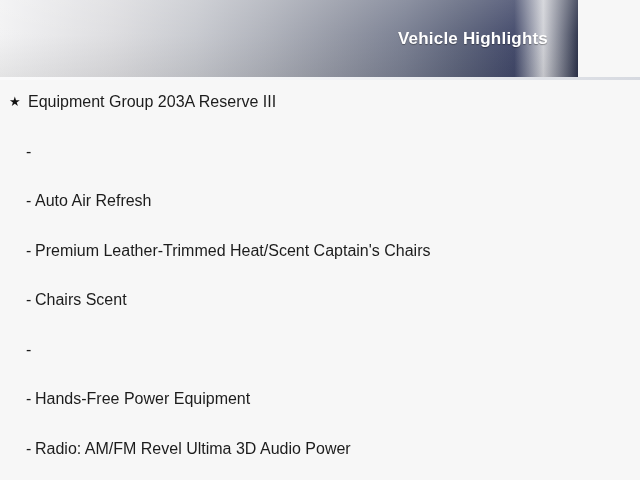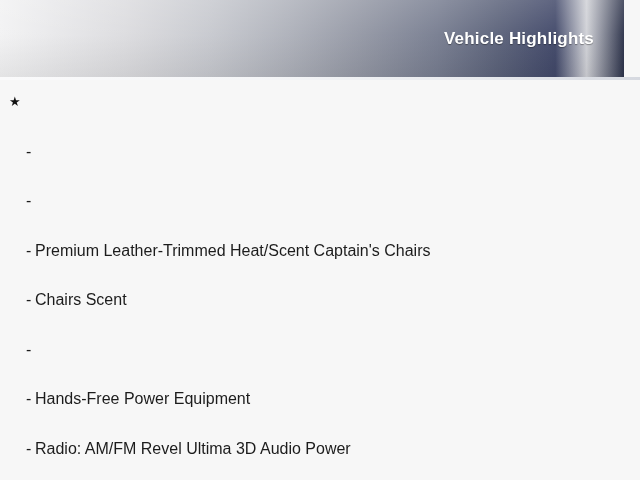--- a/index.html
+++ b/index.html
@@ -21,21 +21,21 @@
     position: relative;
     width: 640px;
     height: 480px;
     background: #f7f7f7;
     overflow: hidden;
   }
 
   
   .header {
     position: relative;
-    width: 624px;
+    width: 578px;
     height: 77px;
     background:
       linear-gradient(to bottom,
         rgba(255,255,255,0.16) 0%,
         rgba(255,255,255,0.04) 45%,
         rgba(0,0,0,0.06) 100%),
       linear-gradient(to right,
         #f2f2f3 0%,
         #e9e9eb 8%,
         #dcdcdf 20%,
@@ -131,26 +131,28 @@
 
   <div class="header">
     <div class="header-title">Vehicle Highlights</div>
   </div>
   <div class="header-underline"></div>
 
   <div class="highlights">
 
   <div class="hl-row level-0">
         <span class="bullet-star">★</span>
+        <span class="hl-label">Equipment Group 203A Reserve III</span>
       </div>
       <div class="hl-row level-1">
         <span class="bullet-dash">-</span>
       </div>
       <div class="hl-row level-1">
         <span class="bullet-dash">-</span>
+        <span class="hl-label">Auto Air Refresh</span>
       </div>
       <div class="hl-row level-1">
         <span class="bullet-dash">-</span>
         <span class="hl-label">Premium Leather-Trimmed Heat/Scent Captain's Chairs</span>
       </div>
       <div class="hl-row level-1">
         <span class="bullet-dash">-</span>
         <span class="hl-label">Chairs Scent</span>
       </div>
       <div class="hl-row level-1">

